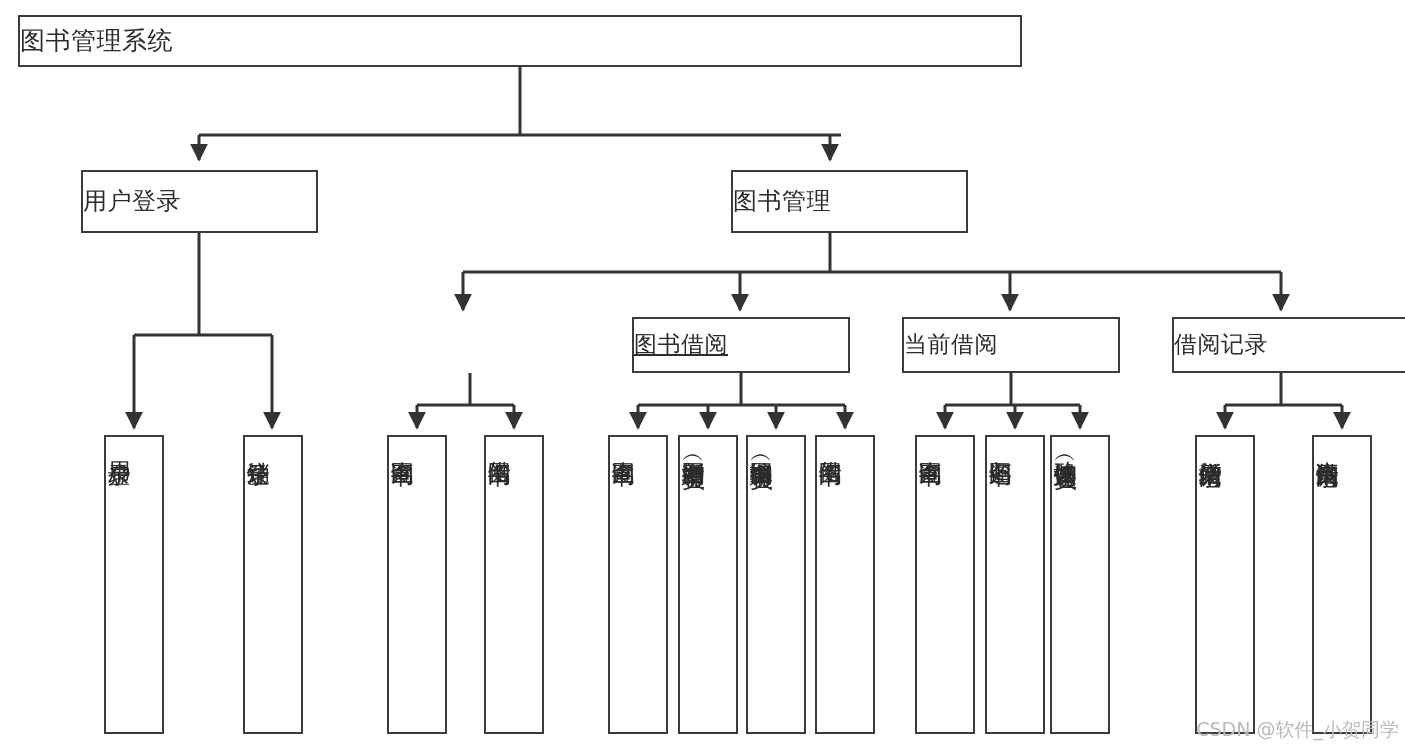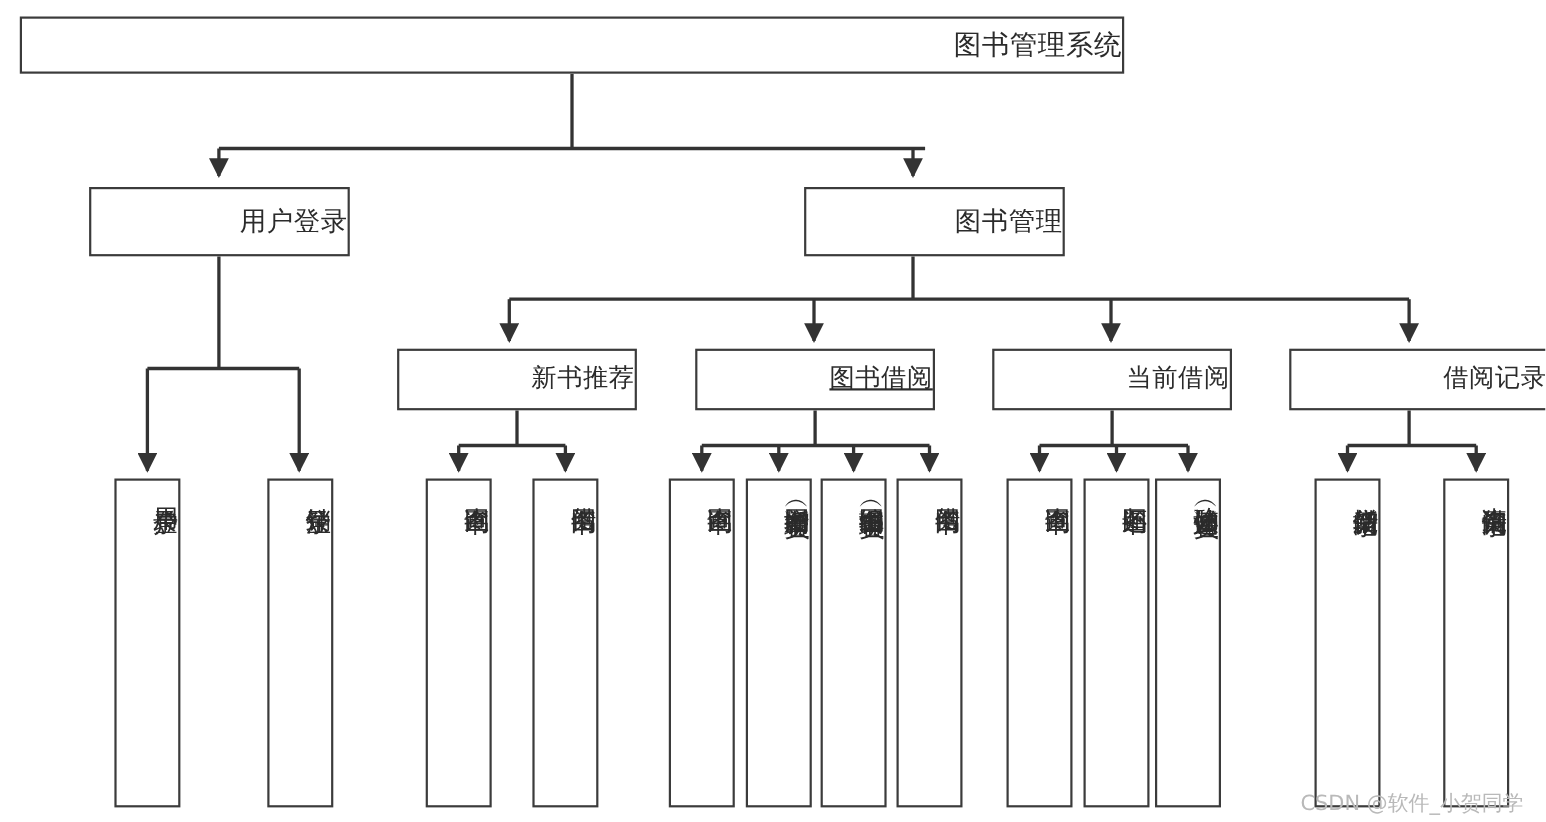--- a/index.html
+++ b/index.html
@@ -25,21 +25,21 @@
     height: 747px;
     pointer-events: none;
   }
   .node {
     position: absolute;
     box-sizing: border-box;
     background: #ffffff;
     border: 2px solid #3b3b3b;
     display: flex;
     align-items: center;
-    justify-content: flex-end;
+    justify-content: flex-start;
     color: #2b2b2b;
   }
   .node .node-label {
     display: block;
     text-align: center;
     line-height: 1.02;
     letter-spacing: 0.5px;
   }
   .node-root .node-label {
     font-size: 25px;
@@ -58,21 +58,21 @@
     writing-mode: vertical-rl;
     text-orientation: upright;
     font-size: 23px;
     line-height: 1.12;
     letter-spacing: 1px;
     white-space: nowrap;
     transform: none;
   }
   #watermark {
     position: absolute;
-    right: 20px;
+    right: 6px;
     bottom: 4px;
     font-size: 19px;
     color: #b9b9b9;
     white-space: nowrap;
     font-family: "DejaVu Sans", "Liberation Sans", sans-serif;
   }
 </style>
 </head>
 <body>
 
@@ -132,23 +132,20 @@
     <span class="node-label">图书管理系统</span>
   </div>
 
   <div class="node node-l1" style="left:81px; top:170px; width:237px; height:63px;">
     <span class="node-label">用户登录</span>
   </div>
   <div class="node node-l1" style="left:711px; top:170px; width:237px; height:63px;margin-left:20px;">
     <span class="node-label">图书管理</span>
   </div>
 
-  <div class="node node-l2" style="left:361px; top:317px; width:218px; height:56px;">
-    <span class="node-label">新书推荐</span>
-  </div>
   <div class="node node-l2" style="left:632px; top:317px; width:218px; height:56px;text-decoration:underline;">
     <span class="node-label">图书借阅</span>
   </div>
   <div class="node node-l2" style="left:902px; top:317px; width:218px; height:56px;">
     <span class="node-label">当前借阅</span>
   </div>
   <div class="node node-l2" style="left:1172px; top:317px; width:236px; height:56px;">
     <span class="node-label">借阅记录</span>
   </div>
 

